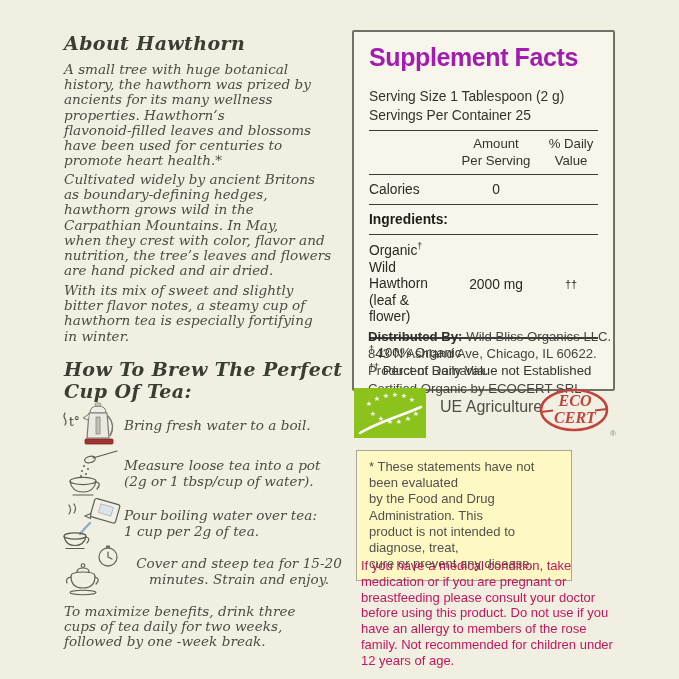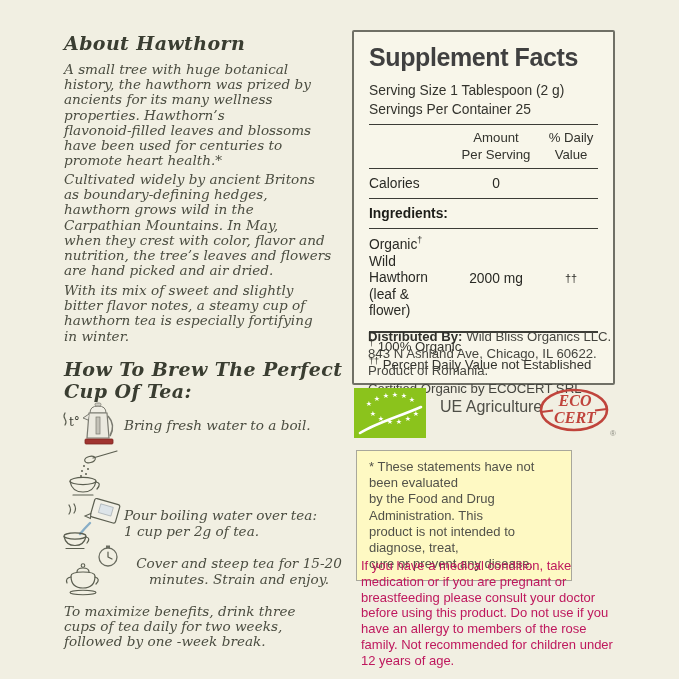--- a/index.html
+++ b/index.html
@@ -27,22 +27,22 @@
   }
 
   
   .panel {
     position:absolute; left:352px; top:30px; width:263px;
     background:#f8f6ea; border:2px solid #707066; border-radius:2px;
     padding:9px 15px 9px 15px;
     font-family:"Liberation Sans", sans-serif; color:#2a2a25;
   }
   .panel-title {
-    font-size:25px; font-weight:bold; color:#404040; letter-spacing:-.4px;
-    margin:2px 0 9px 0;
+    font-size:25px; font-weight:bold; color:#a21caf; letter-spacing:-.4px;
+    margin:2px 0 15px 0;
   }
   .serving-line { font-size:13.8px; line-height:19px; color:#33332d; }
   .rule  { border-top:1px solid #3c3c36; margin:5px 0; }
   .rule2 { border-top:2px solid #3c3c36; margin:6px 0 5px 0; }
   .pgrid { display:grid; grid-template-columns:1fr 96px 54px; align-items:center; }
   .pgrid .c2 { text-align:center; }
   .pgrid .c3 { text-align:center; }
   .colhead { font-size:13.2px; line-height:16.5px; color:#33332d; }
   .rowtxt  { font-size:13.8px; padding:2px 0; }
   .bold    { font-weight:bold; color:#1d1d18; }
@@ -138,20 +138,22 @@
           <circle cx="25" cy="21" r="1" fill="#5b5e50"></circle>
         <circle cx="19" cy="23" r="1" fill="#5b5e50"></circle>
           <circle cx="23" cy="26" r="1" fill="#5b5e50"></circle>
         <circle cx="18" cy="28" r="1" fill="#5b5e50"></circle>
         <ellipse cx="20" cy="33" rx="13" ry="3.6" fill="none" stroke="#5b5e50" stroke-width="1.2"></ellipse>
         <path class="ln" d="M7,33.5 Q9,44 20,44 Q31,44 33,33.5"></path>
         <path class="ln" d="M33,34 q6,1 1,7"></path>
         <path class="ln" d="M10,47 L30,47"></path>
       </svg>
     </div>
+    <div class="step-text prewrap">Measure loose tea into a pot
+(2g or 1 tbsp/cup of water).</div>
   </div>
 
   <div class="step" style="top:498px;">
     <div class="icon-box">
       <svg width="64" height="54" viewBox="0 0 64 54">
         <g transform="rotate(16 44 15)">
           <rect x="32" y="5" width="26" height="19" rx="2" fill="#f2f0e6" stroke="#5b5e50" stroke-width="1.2"></rect>
           <rect x="39" y="9" width="13" height="9" fill="#dde4e9" stroke="#9aa3a9" stroke-width=".6"></rect>
           <path d="M32,21 L27,25 L33,26 Z" fill="#f2f0e6" stroke="#5b5e50" stroke-width="1"></path>
         </g>

